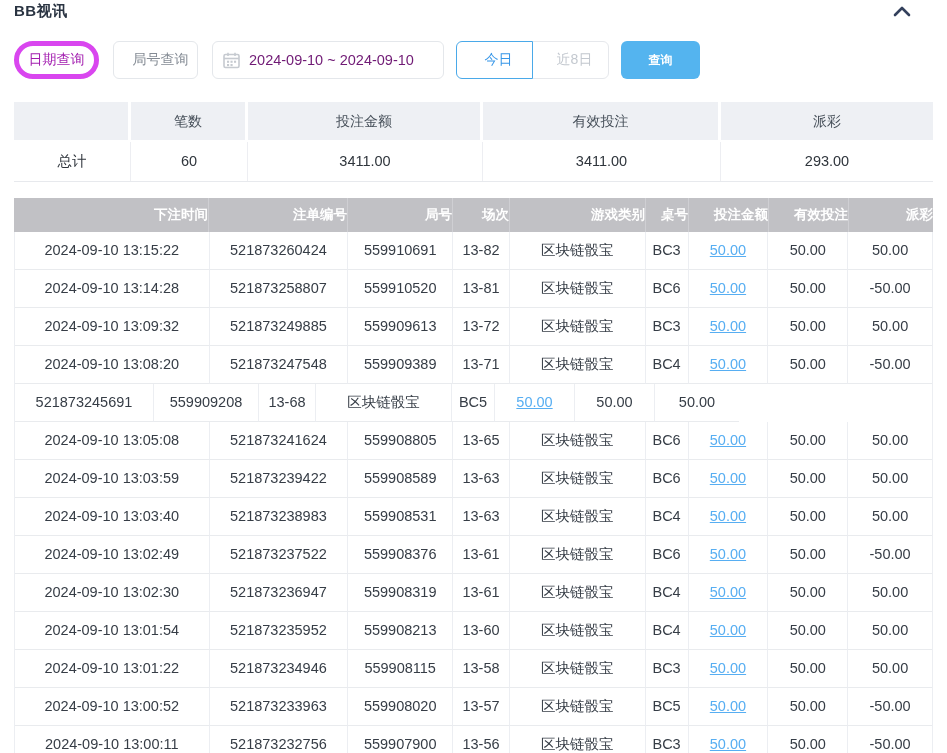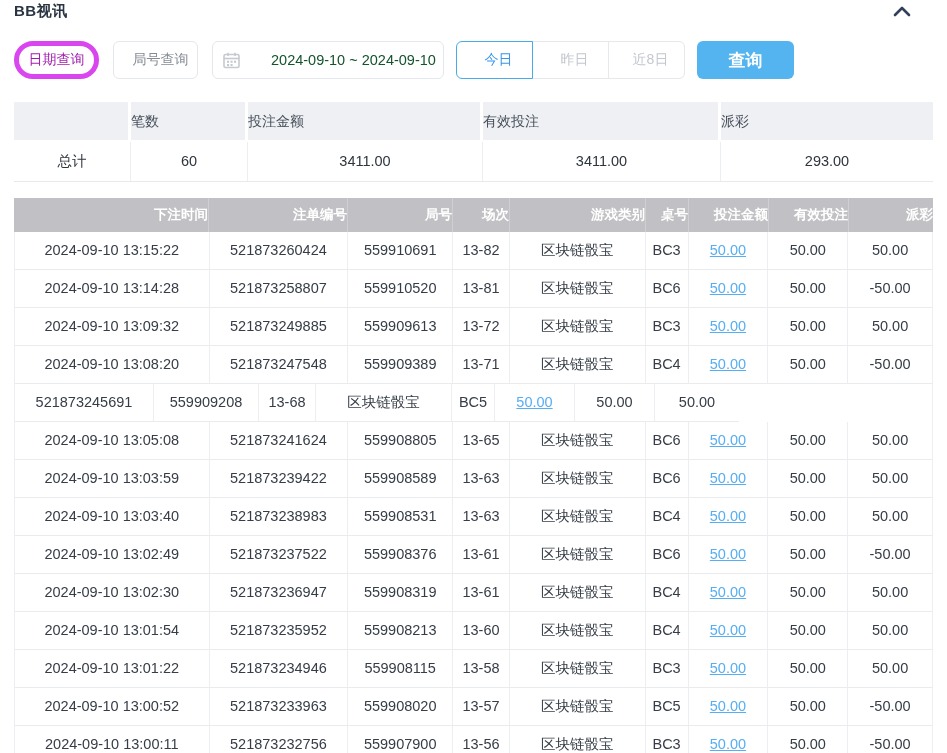--- a/index.html
+++ b/index.html
@@ -17,35 +17,35 @@
   
   .filters { display:flex; align-items:center; padding:0 14px; margin-top:14px; height:40px; }
   .btn { height:38px; display:inline-flex; align-items:center; justify-content:center;
     font-size:14px; background:#fff; cursor:pointer; user-select:none; }
   .pill-active { width:85px; border:5px solid #d946ef; color:#a21caf; font-weight:400;
     border-radius:19px; margin-right:14px; }
   .pill-plain { width:85px; border:1px solid #e4e7eb; color:#848b94; border-radius:6px; margin-right:14px;padding-left:10px; }
   .date-input { width:232px; height:38px; border:1px solid #e4e7eb; border-radius:6px;
     display:flex; align-items:center; padding:0 10px; margin-right:12px; cursor:pointer; }
   .date-input .cal { margin-right:9px; display:flex; }
-  .date-input .val { font-size:14.5px; color:#14532d; white-space:nowrap;margin-left:22px; }
+  .date-input .val { font-size:14.5px; color:#701a75; white-space:nowrap; }
   .btn-group { display:flex; margin-right:12px; }
   .btn-group .gbtn { width:77px; height:38px; border:1px solid #e6e8ec; color:#c3c8cf;
     display:flex; align-items:center; justify-content:center; font-size:14px; cursor:pointer;
     background:#fff; margin-left:-1px;padding-left:8px; }
   .btn-group .gbtn:first-child { border-radius:6px 0 0 6px; margin-left:0; }
   .btn-group .gbtn:last-child { border-radius:0 6px 6px 0; }
   .btn-group .gbtn.active { border:1px solid #4aa9e9; color:#3897e8; position:relative; z-index:2; }
-  .search-btn { width:97px; height:38px; background:#54b4ef; color:#fff; font-weight:700;
-    border:none; border-radius:6px; font-size:17px; cursor:pointer; }
+  .search-btn { width:79px; height:38px; background:#54b4ef; color:#fff; font-weight:700;
+    border:none; border-radius:6px; font-size:12px; cursor:pointer; }
 
   
   .summary { margin:22px 14px 0 14px; width:919px; }
   .sum-head { display:flex; margin-bottom:2px; }
-  .sum-head .sh { background:#eef0f4; height:38px; line-height:38px; text-align:left;
+  .sum-head .sh { background:#eef0f4; height:38px; line-height:38px; text-align:center;
     font-size:14px; color:#454e58; border-right:3px solid #fff; }
   .sum-head .sh:last-child { border-right:none; }
   .sum-body { display:flex; border-bottom:1px solid #e7e9ed; }
   .sum-body .sc { height:39px; line-height:39px; text-align:center; font-size:14.5px;
     color:#2f353c; border-right:1px solid #edeef2; }
   .sum-body .sc:last-child { border-right:none; }
   .sw0{width:117px;} .sw1{width:117px;} .sw2{width:235px;} .sw3{width:238px;} .sw4{width:212px;}
 
   
   .grid { margin:16px 14px 0 14px; width:919px; }
@@ -95,21 +95,20 @@
             <rect x="11" y="8.7" width="2.1" height="2.1" fill="#c6cad0"></rect>
             <rect x="4" y="12" width="2.1" height="2.1" fill="#c6cad0"></rect>
             <rect x="7.5" y="12" width="2.1" height="2.1" fill="#c6cad0"></rect>
           </svg>
       </span>
       <span class="val">2024-09-10 ~ 2024-09-10</span>
     </div>
 
     <div class="btn-group">
       <div class="gbtn active">今日</div>
-      <div class="gbtn">昨日</div>
       <div class="gbtn">近8日</div>
     </div>
 
     <button class="search-btn">查询</button>
   </div>
 
   <div class="summary">
     <div class="sum-head">
       <div class="sh sw0"></div>
       <div class="sh sw1">笔数</div>

